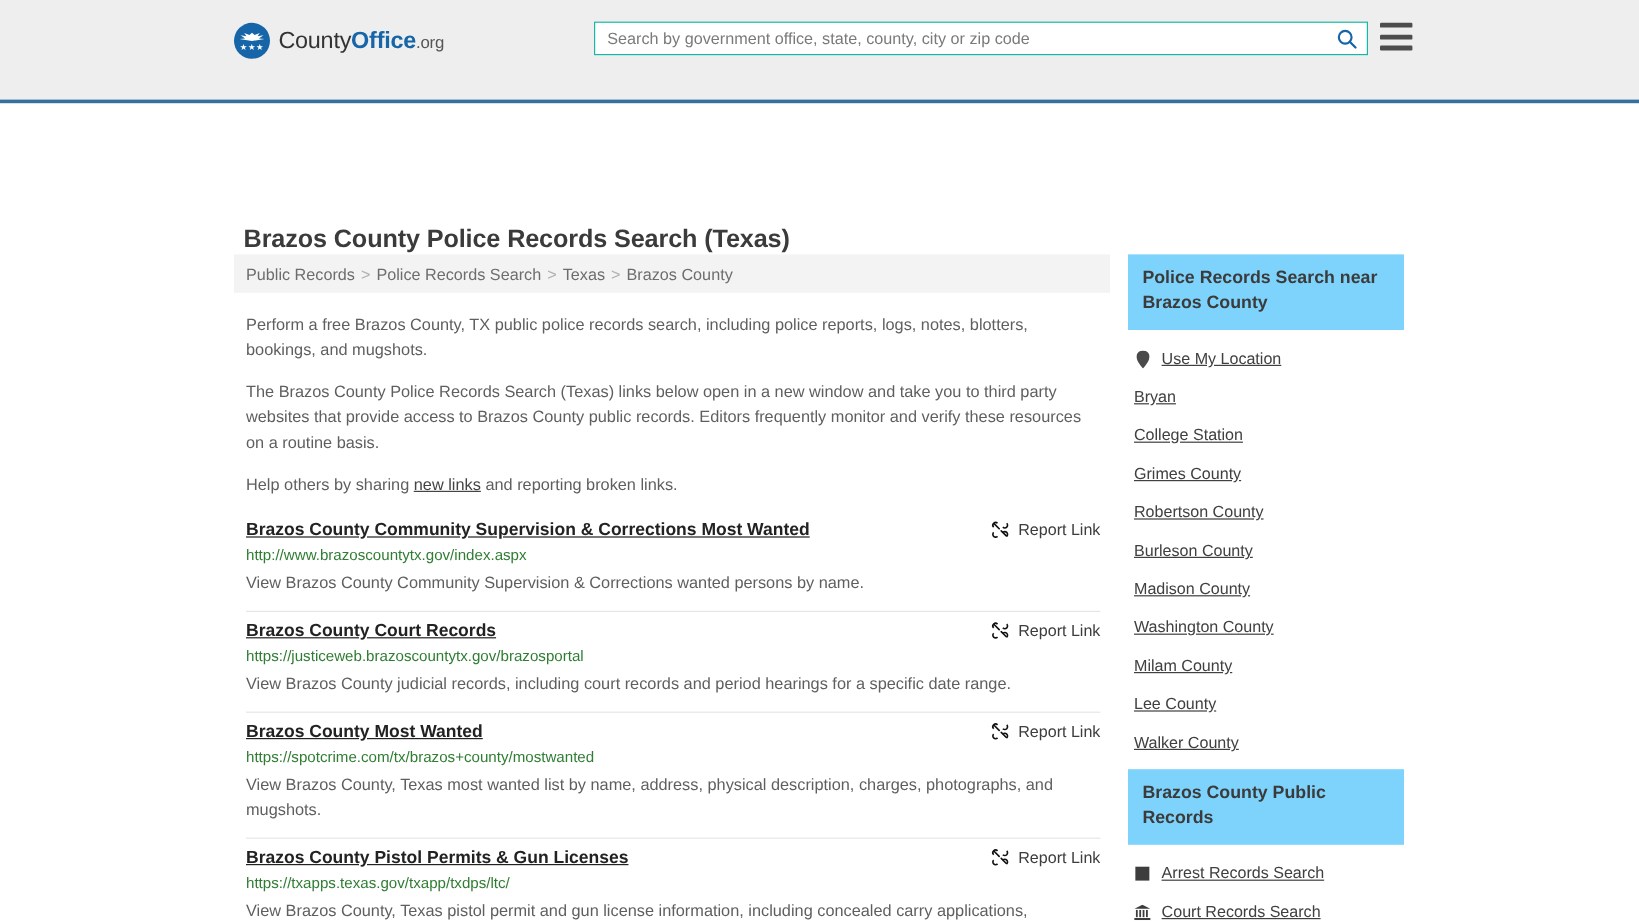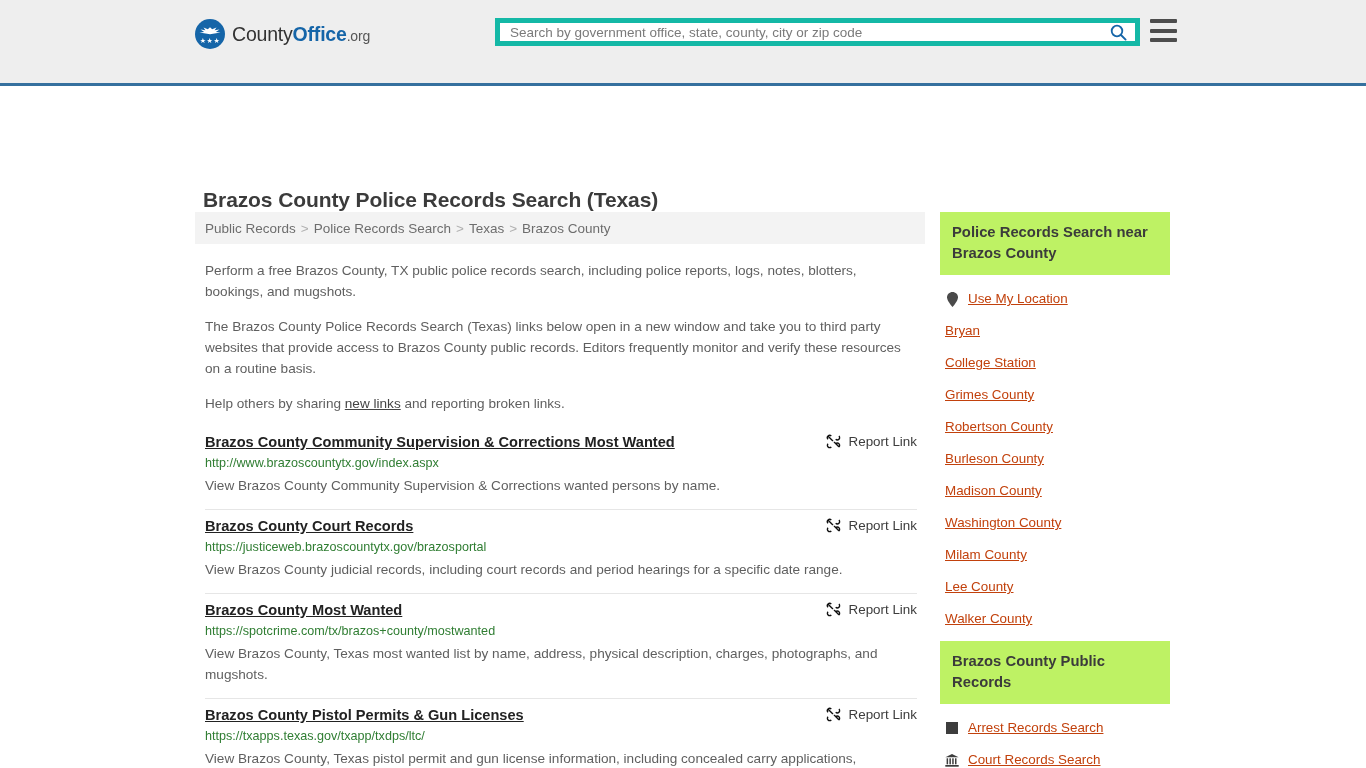--- a/index.html
+++ b/index.html
@@ -58,21 +58,21 @@
   }
   .logo-text .b { color: #1565a8; font-weight: bold; }
   .logo-text .c { color: #333333; }
   .logo-text .o { font-size: 14px; color: #555555; }
 
   .search-wrap {
     position: absolute;
     left: 495px; top: 18px;
     width: 645px; height: 28px;
     background: #ffffff;
-    border: 5px solid #14b8a6;
+    border: 1px solid #14b8a6;
     display: flex;
     align-items: center;
   }
   .search-input {
     flex: 1 1 auto;
     border: 0;
     outline: 0;
     background: transparent;
     font-family: "Liberation Sans", sans-serif;
     font-size: 13.5px;
@@ -211,42 +211,42 @@
   }
 
   
   .sidebar {
     position: absolute;
     left: 940px; top: 126px;
     width: 230px;
   }
   .side-box { margin-bottom: 6px; }
   .side-head {
-    background: #bef264;
+    background: #7dd3fc;
     padding: 10px 12px 11px 12px;
     font-size: 14.8px;
     font-weight: bold;
     color: #3b3b3b;
     line-height: 21px;
   }
   .side-list {
     padding: 8px 0 0 0;
     margin: 0;
     list-style: none;
   }
   .side-list li {
     display: flex;
     align-items: center;
     gap: 9px;
     padding: 7px 0 7px 5px;
     min-height: 22px;
   }
   .side-list li a {
     font-size: 13.4px;
-    color: #c2410c;
+    color: #404040;
     text-decoration: underline;
     cursor: pointer;
     line-height: 18px;
   }
   .side-icon {
     flex: 0 0 auto;
     width: 14px;
     height: 16px;
     display: flex;
     align-items: center;

